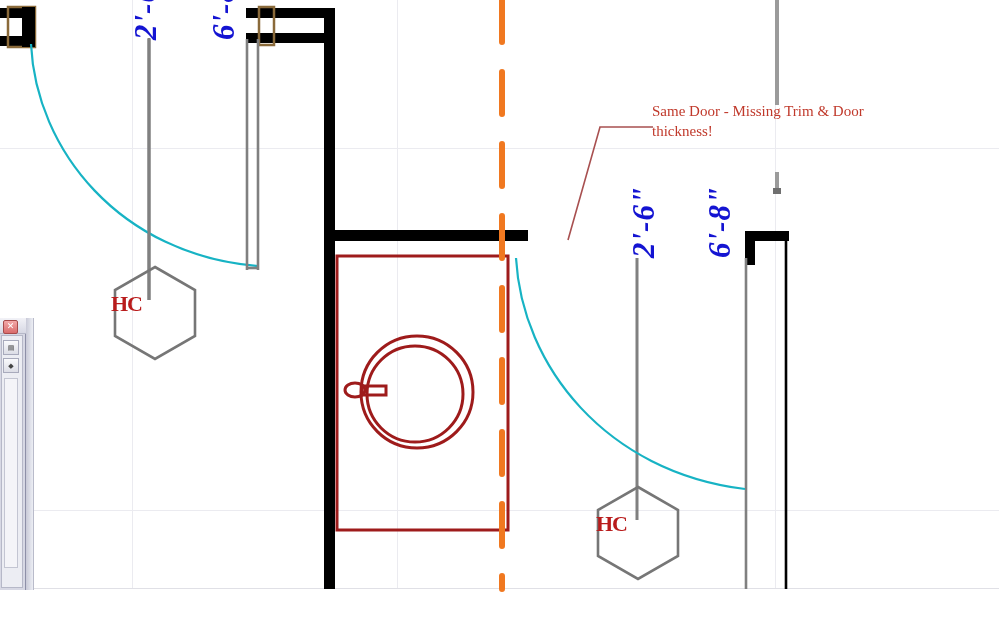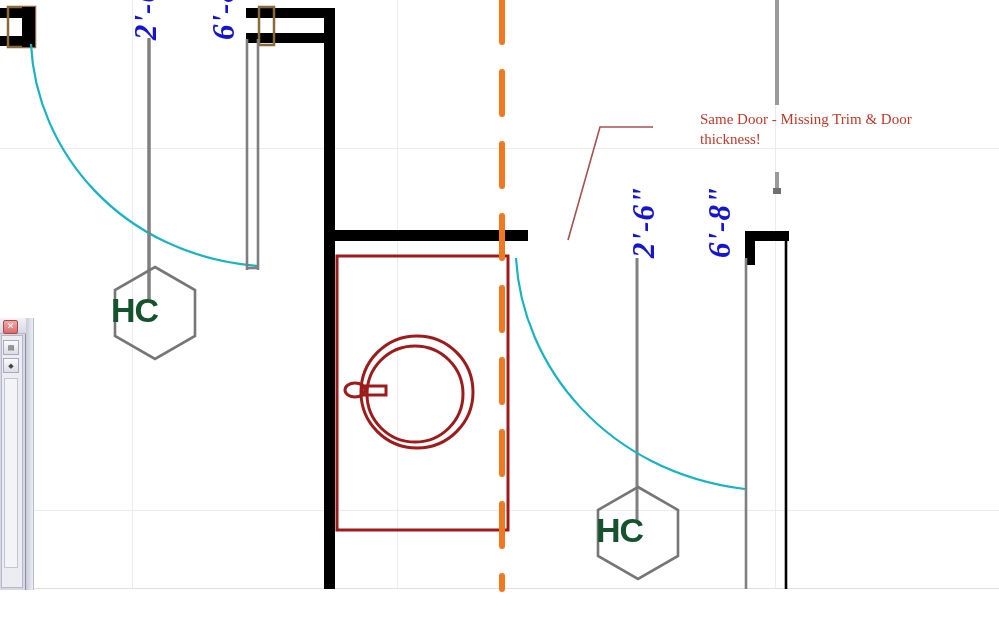--- a/index.html
+++ b/index.html
@@ -88,28 +88,27 @@
   }
   
   #canvas {
     position: absolute;
     left: 0; top: 0;
     width: 999px; height: 642px;
   }
   
   #annotation-note {
     position: absolute;
-    left: 652px; top: 109px;
+    left: 652px; top: 101px;
     width: 300px;
     color: #c0392b;
     font-family: "Liberation Serif", serif;
     font-size: 15px;
     line-height: 20px;
     white-space: pre-line;
-    margin-left: 48px;
   }
   
   .dim-text {
     position: absolute;
     color: #1414d2;
     font-family: "Liberation Serif", serif;
     font-size: 31px;
     font-weight: bold;
     font-style: italic;
     letter-spacing: 1px;
@@ -117,23 +116,23 @@
     transform-origin: 0 0;
     transform: rotate(-90deg);
   }
   #dim-a-width { left: 128px; top: 40px; }
   #dim-a-height { left: 206px; top: 40px; }
   #dim-b-width { left: 626px; top: 258px; }
   #dim-b-height { left: 702px; top: 258px; }
   
   .hex-label {
     position: absolute;
-    color: #14532d;
-    font-family: Liberation Sans, sans-serif;
-    font-size: 34px;
+    color: #b91c1c;
+    font-family: Liberation Serif, serif;
+    font-size: 22px;
     font-weight: bold;
     letter-spacing: -1px;
     white-space: nowrap;
   }
   #hex-label-left { left: 111px; top: 291px; }
   #hex-label-right { left: 596px; top: 511px; }
 </style>
 </head>
 <body>
 

